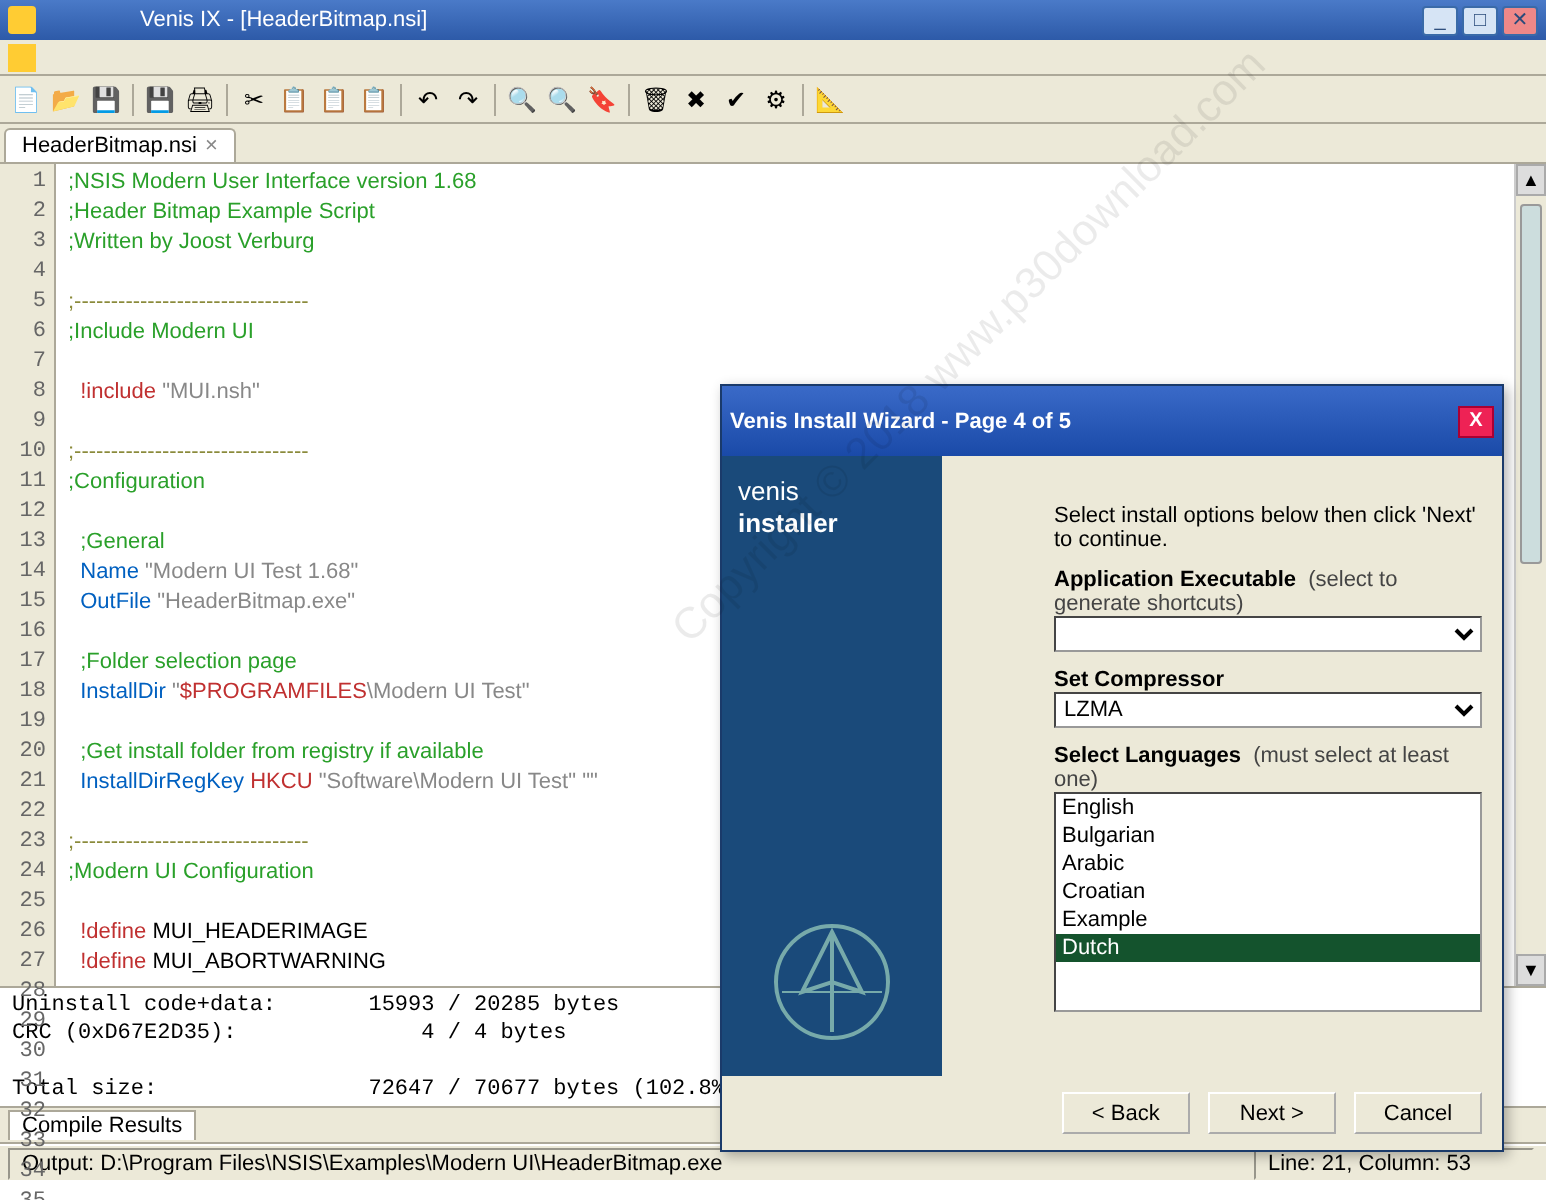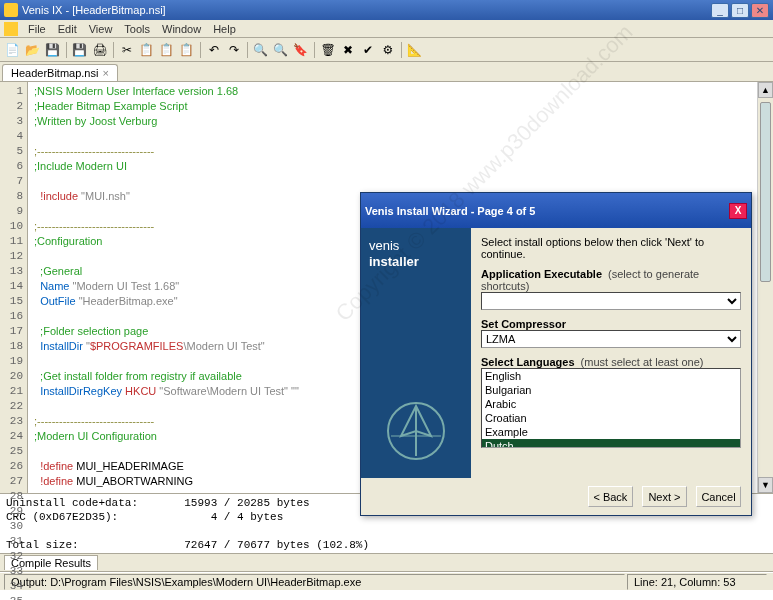--- a/index.html
+++ b/index.html
@@ -1,20 +1,20 @@
 <!DOCTYPE html>
 <html><head>
 <meta charset="utf-8">
 <style>
 * { margin:0; padding:0; box-sizing:border-box; font-family:Tahoma,Arial,sans-serif; }
 body { width:773px; height:600px; background:#fff; overflow:hidden; position:relative; font-size:11px; }
 
 .titlebar { height:20px; background:linear-gradient(#4a7ac8,#2d5aa8); color:#fff; display:flex; align-items:center; padding:0 4px; }
 .titlebar .icon { width:14px; height:14px; background:#fc3; border-radius:2px; margin-right:4px; }
-.titlebar .title { flex:1; font-size:11px; }
+.titlebar .title { flex:1; font-size:11px;margin-left:48px; }
 .titlebar .winbtns { display:flex; gap:2px; }
 .titlebar .winbtn { width:18px; height:15px; background:#d6e4f5; border:1px solid #3a6aa8; border-radius:2px; display:flex; align-items:center; justify-content:center; font-size:10px; color:#2a4a7a; cursor:pointer; }
 .titlebar .winbtn.close { background:#e88; }
 
 .menubar { height:18px; background:#ece9d8; border-bottom:1px solid #aca899; display:flex; align-items:center; padding:0 4px; }
 .menubar .appicon { width:14px; height:14px; background:#fc3; margin-right:4px; }
 .menubar .menuitem { padding:0 6px; color:#333; font-size:11px; cursor:pointer; }
 
 .toolbar { height:24px; background:#ece9d8; border-bottom:1px solid #aca899; display:flex; align-items:center; padding:0 4px; gap:2px; }
 .toolbar .tbtn { width:18px; height:18px; border:1px solid transparent; display:flex; align-items:center; justify-content:center; cursor:pointer; font-size:12px; }
@@ -43,58 +43,50 @@
 
 .wizard { position:absolute; left:360px; top:192px; width:392px; background:#ece9d8; border:1px solid #1a3a6a; box-shadow:2px 2px 6px rgba(0,0,0,.3); }
 .wizard .wtitle { height:35px; background:linear-gradient(#3a6ac8,#1a4aa8); color:#fff; display:flex; align-items:center; padding:0 4px; }
 .wizard .wtitle .t { flex:1; font-size:11px; font-weight:bold; }
 .wizard .wtitle .cx { width:18px; height:16px; background:#e25; border:1px solid #a03; color:#fff; display:flex; align-items:center; justify-content:center; font-size:10px; font-weight:bold; cursor:pointer; }
 .wizard .body { display:flex; }
 .wizard .side { width:110px; background:#1a4a7a; color:#fff; padding:10px 8px; min-height:250px; position:relative; }
 .wizard .side .brand { font-size:13px; line-height:1.2; }
 .wizard .side .brand b { font-weight:bold; }
 .wizard .side svg { position:absolute; bottom:12px; left:20px; }
-.wizard .main { flex:1; padding:8px 10px; font-size:11px; }
+.wizard .main { flex:1; padding:24px 10px; font-size:11px;margin-left:46px; }
 .wizard .main .instr { margin-bottom:8px; }
 .wizard .main .grp { margin-bottom:8px; }
 .wizard .main .lbl { font-weight:bold; display:inline; }
 .wizard .main .sub { color:#444; display:inline; margin-left:3px; }
 .wizard .main select, .wizard .main .listbox { width:100%; font-size:11px; border:1px inset #999; background:#fff; }
 .wizard .main select { height:18px; }
-.wizard .listbox { height:80px; overflow:auto; }
+.wizard .listbox { height:110px; overflow:auto; }
 .wizard .listbox .item { padding:1px 3px; cursor:pointer; }
 .wizard .listbox .item.sel { background:#14532d; color:#fff; }
 .wizard .btns { padding:8px 10px; text-align:right; background:#ece9d8; }
-.wizard .btns button { width:45px; height:21px; margin-left:6px; font-size:11px; background:#ece9d8; border:1px outset #fff; cursor:pointer; }
+.wizard .btns button { width:64px; height:21px; margin-left:6px; font-size:11px; background:#ece9d8; border:1px outset #fff; cursor:pointer; }
 
 .watermark { position:absolute; left:280px; top:160px; transform:rotate(-45deg); color:rgba(0,0,0,.08); font-size:22px; font-family:Arial; pointer-events:none; }
 </style>
 </head>
 <body>
 
 <div class="titlebar">
   <div class="icon"></div>
   <div class="title">Venis IX - [HeaderBitmap.nsi]</div>
   <div class="winbtns">
     <div class="winbtn">_</div>
     <div class="winbtn">□</div>
     <div class="winbtn close">✕</div>
   </div>
 </div>
 
 <div class="menubar">
   <div class="appicon"></div>
-  <div id="menu-items" style="display: flex;">
-      <span class="menuitem">File</span>
-      <span class="menuitem">Edit</span>
-      <span class="menuitem">View</span>
-      <span class="menuitem">Tools</span>
-      <span class="menuitem">Window</span>
-      <span class="menuitem">Help</span>
-    </div>
 </div>
 
 <div class="toolbar" id="toolbar">
     <div class="tbtn">📄</div>
     <div class="tbtn">📂</div>
     <div class="tbtn">💾</div>
     <div class="sep"></div>
     <div class="tbtn">💾</div>
     <div class="tbtn">🖨</div>
     <div class="sep"></div>

